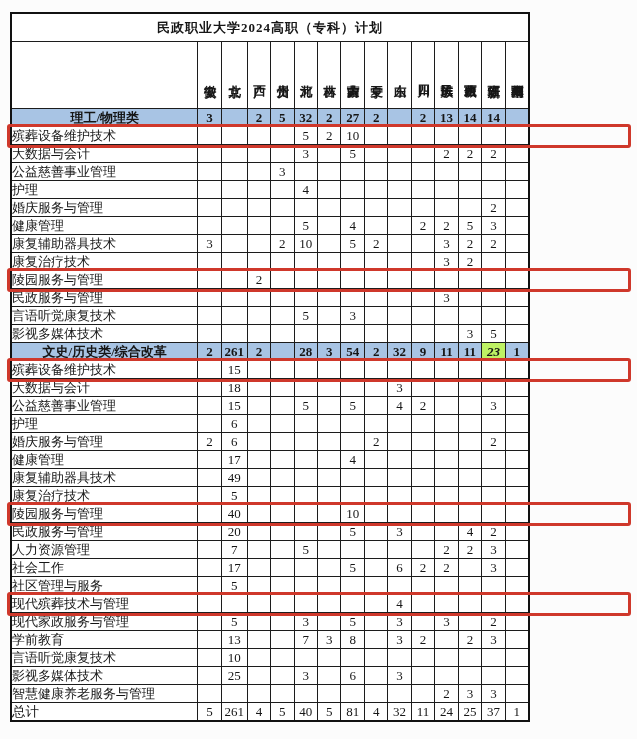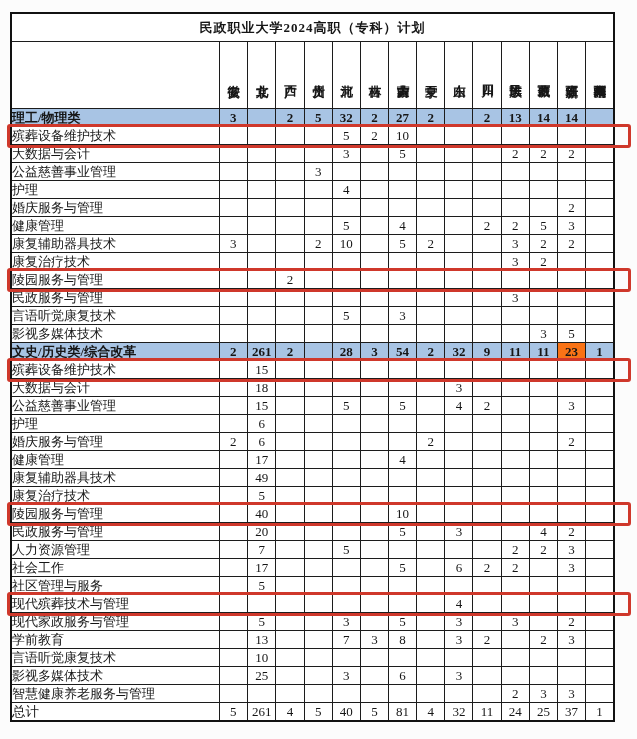--- a/index.html
+++ b/index.html
@@ -1,21 +1,21 @@
 <!DOCTYPE html>
 <html><head>
 <meta charset="utf-8">
 <style>
   html,body{margin:0;padding:0;}
   body{
     width:637px;height:739px;background:#fcfcfc;
     font-family:"Liberation Serif","DejaVu Serif",serif;
     color:#161616;overflow:hidden;
   }
-  .page{position:relative;width:615px;height:739px;background:#fcfcfc;}
+  .page{position:relative;width:530px;height:739px;background:#fcfcfc;}
   table.plan{
     position:absolute;left:10px;top:12px;
     border-collapse:collapse;table-layout:fixed;
     background:#fff;border:2px solid #121212;
   }
   table.plan th,table.plan td{
     border:1px solid #1c1c1c;padding:0;overflow:hidden;
     font-size:13px;line-height:1;white-space:nowrap;
   }
   .title-cell{
@@ -26,21 +26,21 @@
   .col-head .vh{
     writing-mode:vertical-rl;text-orientation:upright;
     margin:0 auto;font-weight:bold;font-size:12.5px;line-height:1.05;
     letter-spacing:0px;
   }
   .corner-cell{background:#fff;}
   td.lbl{
     text-align:left;padding:0 2px 0 4px;font-size:13.5px;height:17px;
   }
   td.val{text-align:center;font-size:13px;height:17px;}
-  tr.section td{font-weight:bold;}
+  tr.section td{font-weight:bold;text-align:center;}
   tr.total td.lbl{font-size:13.5px;}
   .hl-box{
     position:absolute;box-sizing:border-box;
     border-radius:3px;pointer-events:none;z-index:5;
   }
 </style>
 </head>
 <body style="background: rgb(252, 252, 252);">
 
 <div class="page">
@@ -341,21 +341,21 @@
           <td class="val" style="background: rgb(168, 196, 228);">2</td>
           <td class="val" style="background: rgb(168, 196, 228);"></td>
           <td class="val" style="background: rgb(168, 196, 228);">28</td>
           <td class="val" style="background: rgb(168, 196, 228);">3</td>
           <td class="val" style="background: rgb(168, 196, 228); margin-top: 34px;">54</td>
           <td class="val" style="background: rgb(168, 196, 228);">2</td>
           <td class="val" style="background: rgb(168, 196, 228);">32</td>
           <td class="val" style="background: rgb(168, 196, 228);">9</td>
           <td class="val" style="background: rgb(168, 196, 228);">11</td>
           <td class="val" style="background: rgb(168, 196, 228);">11</td>
-          <td class="val" style="background: #f97316;">23</td>
+          <td class="val" style="background: #bef264; font-style: italic;">23</td>
           <td class="val" style="background: rgb(168, 196, 228);">1</td>
         </tr>
         <tr class="data">
           <td class="lbl">殡葬设备维护技术</td>
           <td class="val"></td>
           <td class="val">15</td>
           <td class="val"></td>
           <td class="val"></td>
           <td class="val"></td>
           <td class="val"></td>

